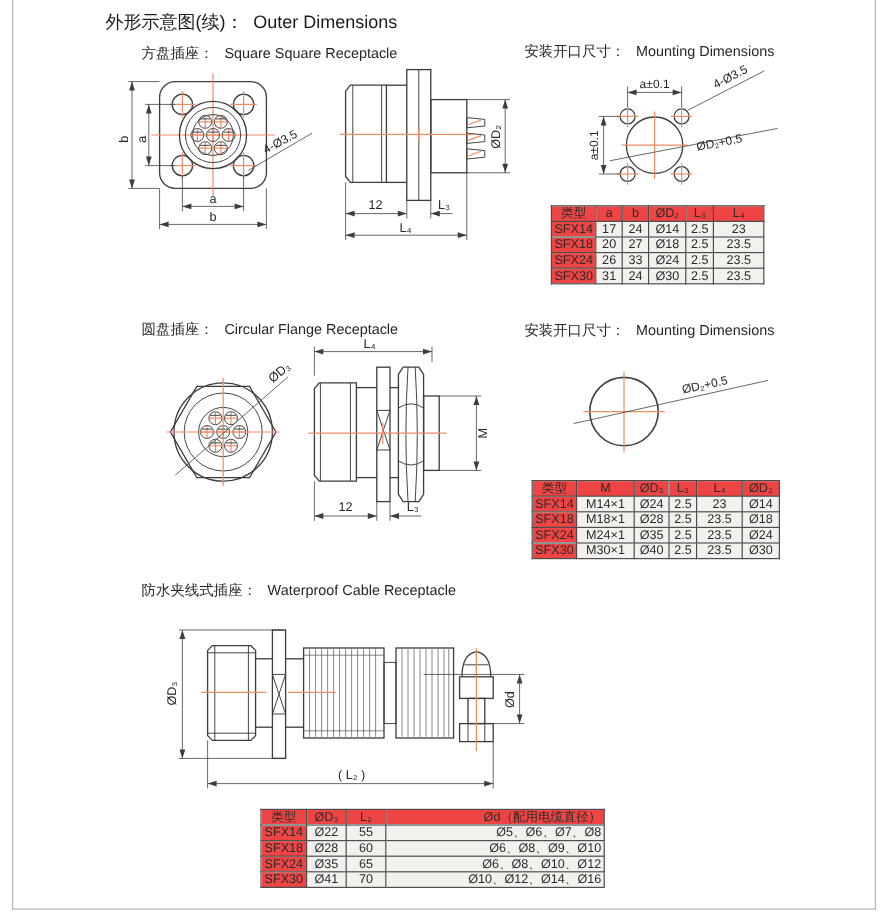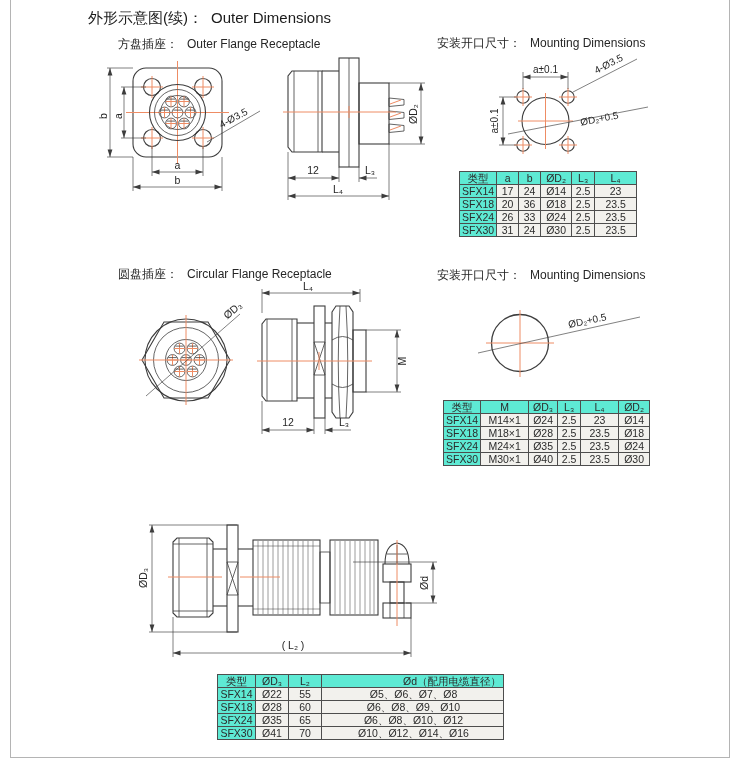--- a/index.html
+++ b/index.html
@@ -16,46 +16,49 @@
   svg .dim { fill:none; stroke:#3d3d3d; stroke-width:0.65; }
   svg .org { fill:none; stroke:#ee8c64; stroke-width:1; }
   svg .rib { fill:none; stroke:#4a4a4a; stroke-width:0.55; }
   svg text { fill:#262626; font-size:10.5px; font-family:"Liberation Sans", sans-serif; }
   svg text.sm { font-size:10px; }
   table.spec { position:absolute; border-collapse:collapse; table-layout:fixed;
                font-size:10.5px; color:#2b2b2b; }
   table.spec th, table.spec td { border:1px solid #4d4d4d; text-align:center; padding:0 2px;
                height:12px; line-height:12px; font-weight:normal; background:#f2f1ed;
                white-space:nowrap; overflow:hidden; }
-  table.spec th, table.spec td.k { background:#5eead4; }
-  table.spec td.l { text-align:center; padding-left:4px;margin-top:19px; }
+  table.spec th, table.spec td.k { background:#ef4444; }
+  table.spec td.l { text-align:right; padding-left:4px;margin-top:19px; }
 </style>
 </head>
 <body>
 
 <div class="page">
 
   <div class="edge" style="left:10px;top:0;width:1px;height:758px"></div>
   <div class="edge" style="left:729px;top:0;width:1px;height:758px"></div>
   <div class="edge" style="left:10px;top:757px;width:720px;height:1px"></div>
 
   <div class="title">
     <span class="zh">外形示意图(续)：</span><span>Outer Dimensions</span>
   </div>
   <div class="sec-label" style="left:118px;top:36px">
-    <span class="zh">方盘插座：</span><span>Outer Flange Receptacle</span>
+    <span class="zh">方盘插座：</span><span>Square Square Receptacle</span>
   </div>
   <div class="sec-label" style="left:437px;top:35px">
     <span class="zh">安装开口尺寸：</span><span>Mounting Dimensions</span>
   </div>
   <div class="sec-label" style="left:118px;top:266px">
     <span class="zh">圆盘插座：</span><span>Circular Flange Receptacle</span>
   </div>
   <div class="sec-label" style="left:437px;top:267px">
     <span class="zh">安装开口尺寸：</span><span>Mounting Dimensions</span>
+  </div>
+  <div class="sec-label" style="left:118px;top:484px">
+    <span class="zh">防水夹线式插座：</span><span>Waterproof Cable Receptacle</span>
   </div>
 
   <svg width="0" height="0" style="position:absolute">
     <defs>
       <marker id="arr" markerWidth="9" markerHeight="6" refX="8" refY="3" orient="auto-start-reverse" markerUnits="userSpaceOnUse">
         <path d="M0.5,0.6 L8,3 L0.5,5.4 Z" fill="#3d3d3d"></path>
       </marker>
       <g id="pinG">
         <circle r="5.4" class="ol2"></circle>
         <line x1="-5.2" y1="0" x2="5.2" y2="0" class="org"></line>
@@ -343,21 +346,21 @@
       <td class="k">SFX14</td>
       <td>17</td>
       <td>24</td>
       <td>Ø14</td>
       <td>2.5</td>
       <td>23</td>
     </tr>
     <tr>
       <td class="k">SFX18</td>
       <td>20</td>
-      <td>36</td>
+      <td>27</td>
       <td>Ø18</td>
       <td>2.5</td>
       <td>23.5</td>
     </tr>
     <tr>
       <td class="k">SFX24</td>
       <td>26</td>
       <td>33</td>
       <td>Ø24</td>
       <td>2.5</td>

